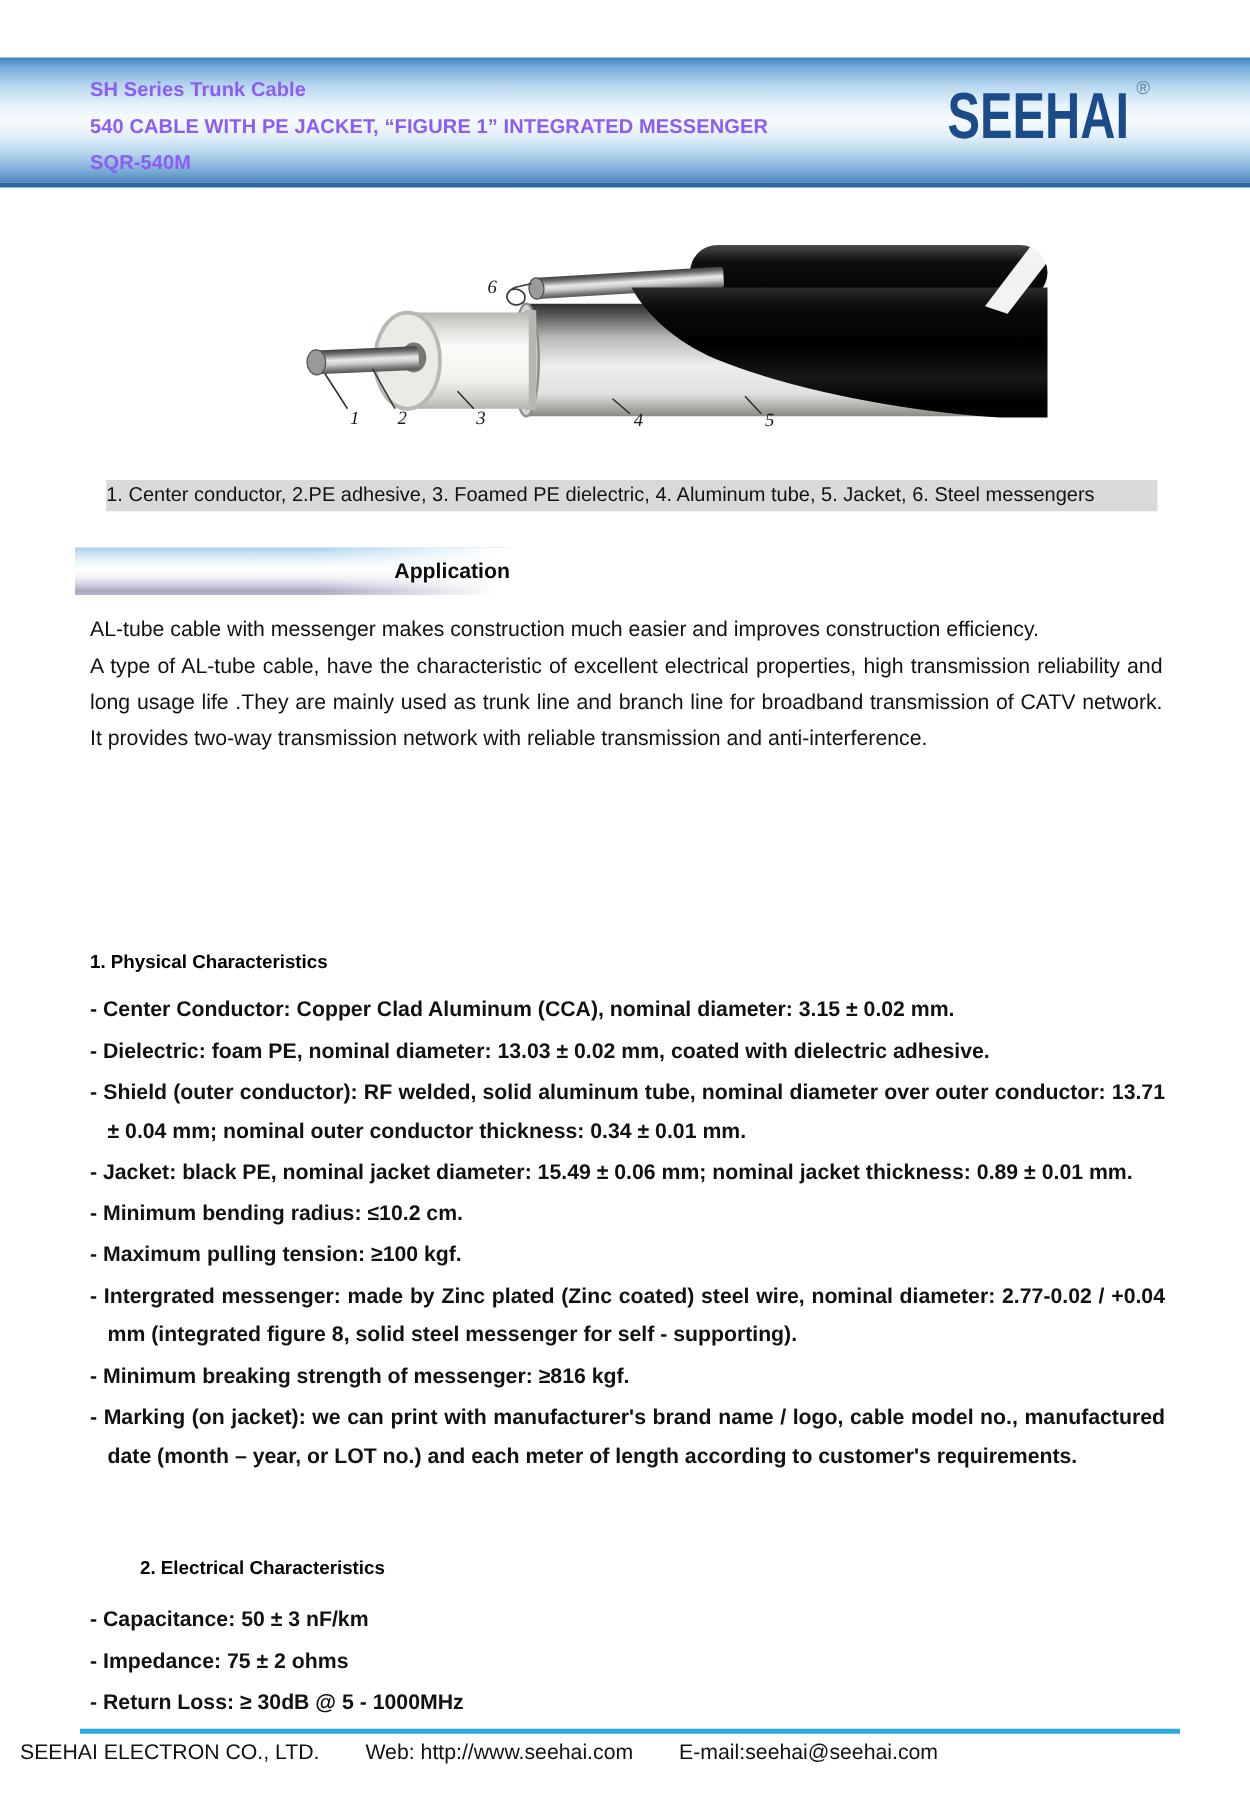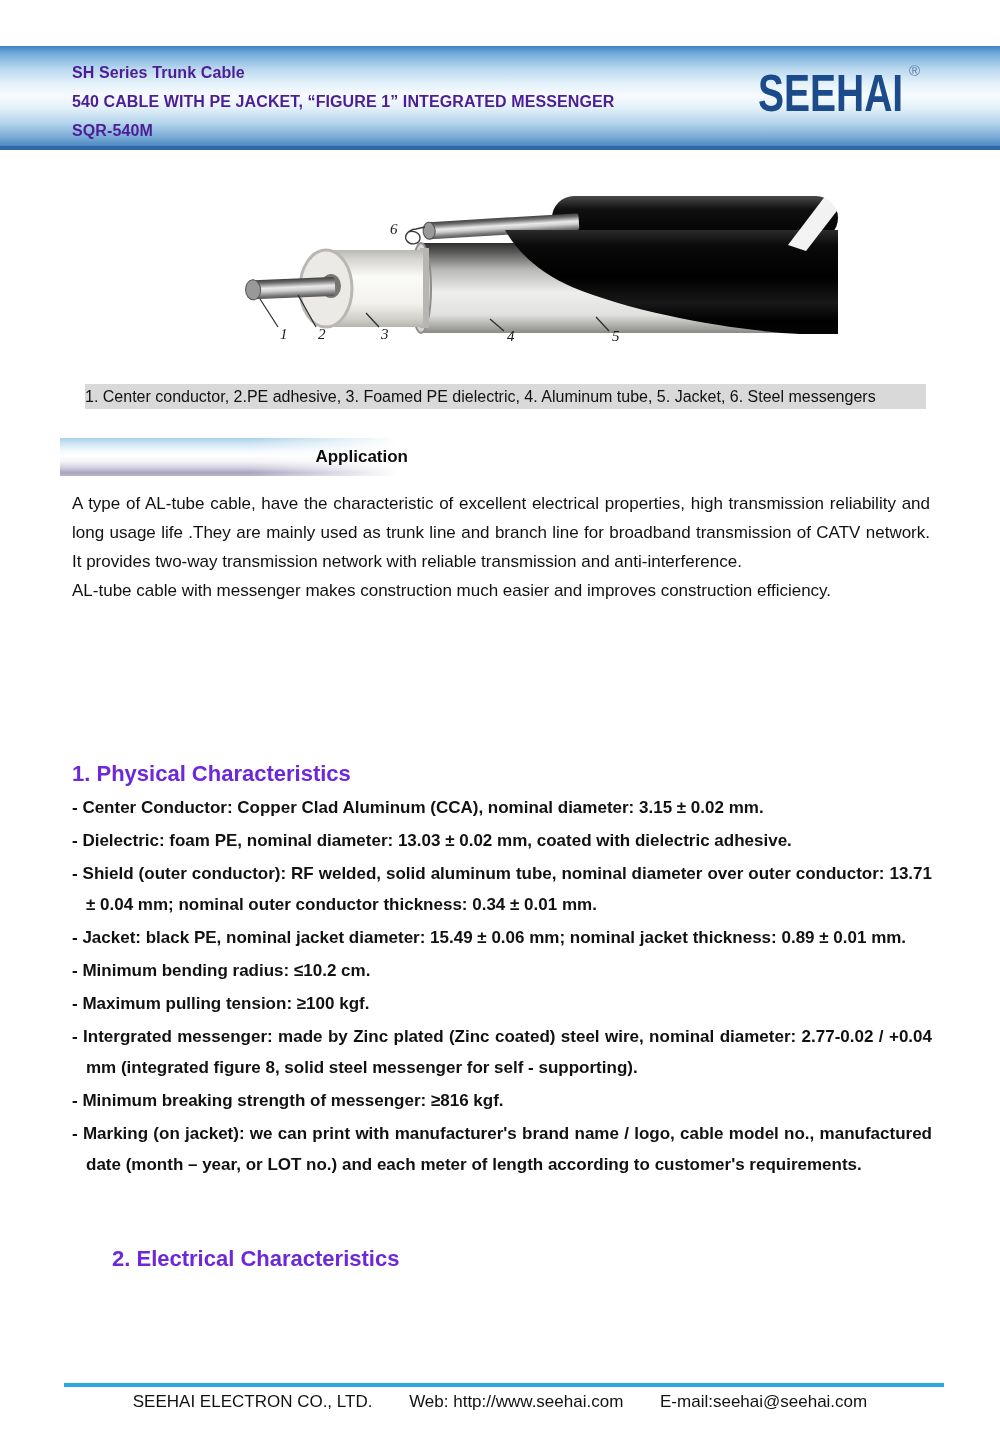--- a/index.html
+++ b/index.html
@@ -11,21 +11,21 @@
   
   .header-band {
     position:absolute; left:0; top:46px; width:1000px; height:100px;
     background:linear-gradient(180deg,
       #3f83c4 0%, #74acda 8%, #b6d6ee 22%, #e6f2fb 38%, #f7fbff 50%,
       #e3f0f9 62%, #b5d5ec 77%, #79abd7 91%, #4e88bf 100%);
     border-bottom:4px solid #2e68a6;
   }
   .header-titles {
     position:absolute; left:72px; top:58px; font-weight:bold; font-size:16px;
-    line-height:29px; color:#4c1d95; letter-spacing:0.1px;
+    line-height:29px; color:#8b5cf6; letter-spacing:0.1px;
   }
   .logo { position:absolute; left:758px; top:70px; height:48px; }
   .logo-text {
     display:inline-block; font-weight:bold; font-size:52px; line-height:46px;
     color:#1b4b8a; transform:scaleX(0.75); transform-origin:left center; letter-spacing:0px;
   }
   .logo-r {
     position:absolute; left:151px; top:-8px; font-size:15px; color:#5f7da0; font-weight:normal;
   }
 
@@ -53,32 +53,32 @@
     background:linear-gradient(90deg, rgba(255,255,255,0) 55%, #ffffff 97%);
   }
   .sec-head span { position:relative; z-index:1; }
   #app-head { top:438px; width:335px; }
   #struct-head { top:702px; width:480px; }
 
   
   .app-text { position:absolute; left:72px; top:489px; width:858px; font-size:17px; line-height:29px; text-align:justify; }
   .app-text p { margin:0; }
 
-  .sub-head { position:absolute; left:72px; font-size:22px; font-weight:bold; color:#6d28d9; }
+  .sub-head { position:absolute; left:72px; font-size:15px; font-weight:bold; color:#000000; }
   #phys-head { top:761px; }
   #elec-head { top:1246px;margin-left:40px; }
 
   .list { position:absolute; left:72px; width:860px; font-size:17px; line-height:31px; text-align:justify; }
   #phys-list { top:792px; }
   #elec-list { top:1280px; }
   .list .item { padding-left:14px; text-indent:-14px; margin-bottom:2px;font-weight:bold; }
 
   
   .footer-line { position:absolute; left:64px; top:1383px; width:880px; height:4px; background:#2aa9e0; }
-  .footer-text { position:absolute; left:0; top:1392px; width:1000px; text-align:center; font-size:17px; color:#111; }
+  .footer-text { position:absolute; left:0; top:1392px; width:1000px; font-size:17px; color:#111; }
   .footer-text span { margin:0 16px; }
 </style>
 </head>
 <body>
 
 <div class="page">
 
   <div class="header-band"></div>
   <div class="header-titles">
     <div>SH Series Trunk Cable</div>
@@ -178,39 +178,44 @@
       <text class="fig-label" x="390" y="49">6</text>
     </svg>
   </div>
 
   <div class="caption">1. Center conductor, 2.PE adhesive, 3. Foamed PE dielectric, 4. Aluminum tube, 5. Jacket, 6. Steel messengers</div>
 
   <div class="sec-head" id="app-head">
     <span>Application</span>
   </div>
   <div class="app-text">
+    <p>AL-tube cable with messenger makes construction much easier and improves construction efficiency.</p>
     <p>A type of AL-tube cable, have the characteristic of excellent electrical properties, high transmission reliability and long usage life .They are mainly used as trunk line and branch line for broadband transmission of CATV network. It provides two-way transmission network with reliable transmission and anti-interference.</p>
-    <p>AL-tube cable with messenger makes construction much easier and improves construction efficiency.</p>
   </div>
 
 
   <div class="sub-head" id="phys-head">1. Physical Characteristics</div>
   <div class="list" id="phys-list">
     <div class="item">- Center Conductor: Copper Clad Aluminum (CCA), nominal diameter: 3.15 ± 0.02 mm.</div>
     <div class="item">- Dielectric: foam PE, nominal diameter: 13.03 ± 0.02 mm, coated with dielectric adhesive.</div>
     <div class="item">- Shield (outer conductor): RF welded, solid aluminum tube, nominal diameter over outer conductor: 13.71 ± 0.04 mm; nominal outer conductor thickness: 0.34 ± 0.01 mm.</div>
     <div class="item">- Jacket: black PE, nominal jacket diameter: 15.49 ± 0.06 mm; nominal jacket thickness: 0.89 ± 0.01 mm.</div>
     <div class="item">- Minimum bending radius: ≤10.2 cm.</div>
     <div class="item">- Maximum pulling tension: ≥100 kgf.</div>
     <div class="item">- Intergrated messenger: made by Zinc plated (Zinc coated) steel wire, nominal diameter: 2.77-0.02 / +0.04 mm (integrated figure 8, solid steel messenger for self - supporting).</div>
     <div class="item">- Minimum breaking strength of messenger: ≥816 kgf.</div>
     <div class="item">- Marking (on jacket): we can print with manufacturer's brand name / logo, cable model no., manufactured date (month – year, or LOT no.) and each meter of length according to customer's requirements.</div>
   </div>
 
   <div class="sub-head" id="elec-head">2. Electrical Characteristics</div>
+  <div class="list" id="elec-list">
+    <div class="item">- Capacitance: 50 ± 3 nF/km</div>
+    <div class="item">- Impedance: 75 ± 2 ohms</div>
+    <div class="item">- Return Loss: ≥ 30dB @ 5 - 1000MHz</div>
+  </div>
 
   <div class="footer-line"></div>
   <div class="footer-text">
     <span>SEEHAI ELECTRON CO., LTD.</span>
     <span>Web: http://www.seehai.com</span>
     <span>E-mail:seehai@seehai.com</span>
   </div>
 
 </div>
 

